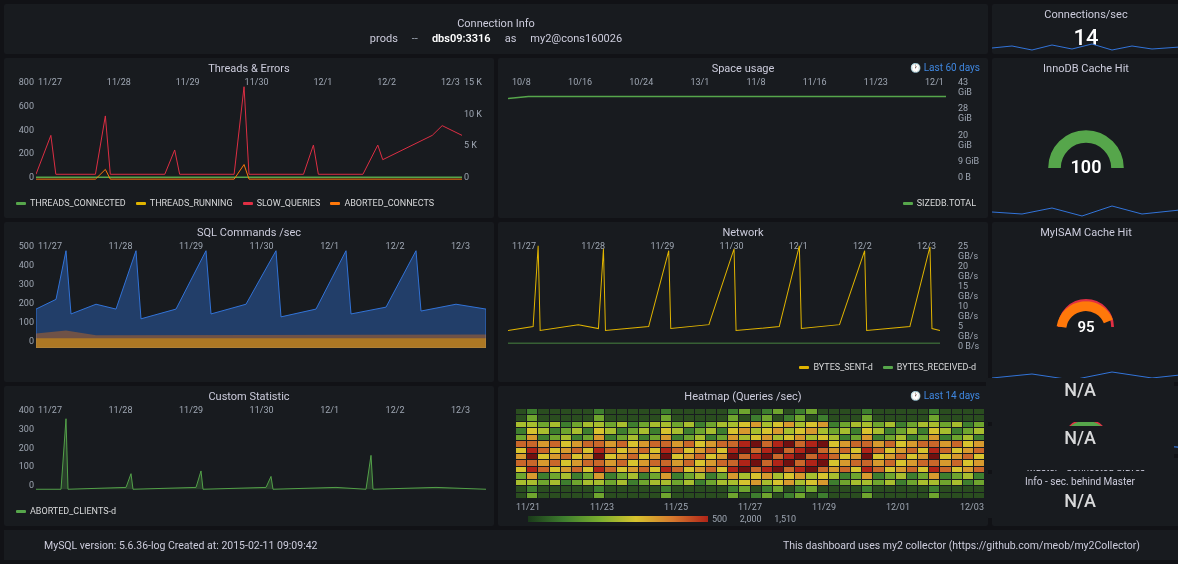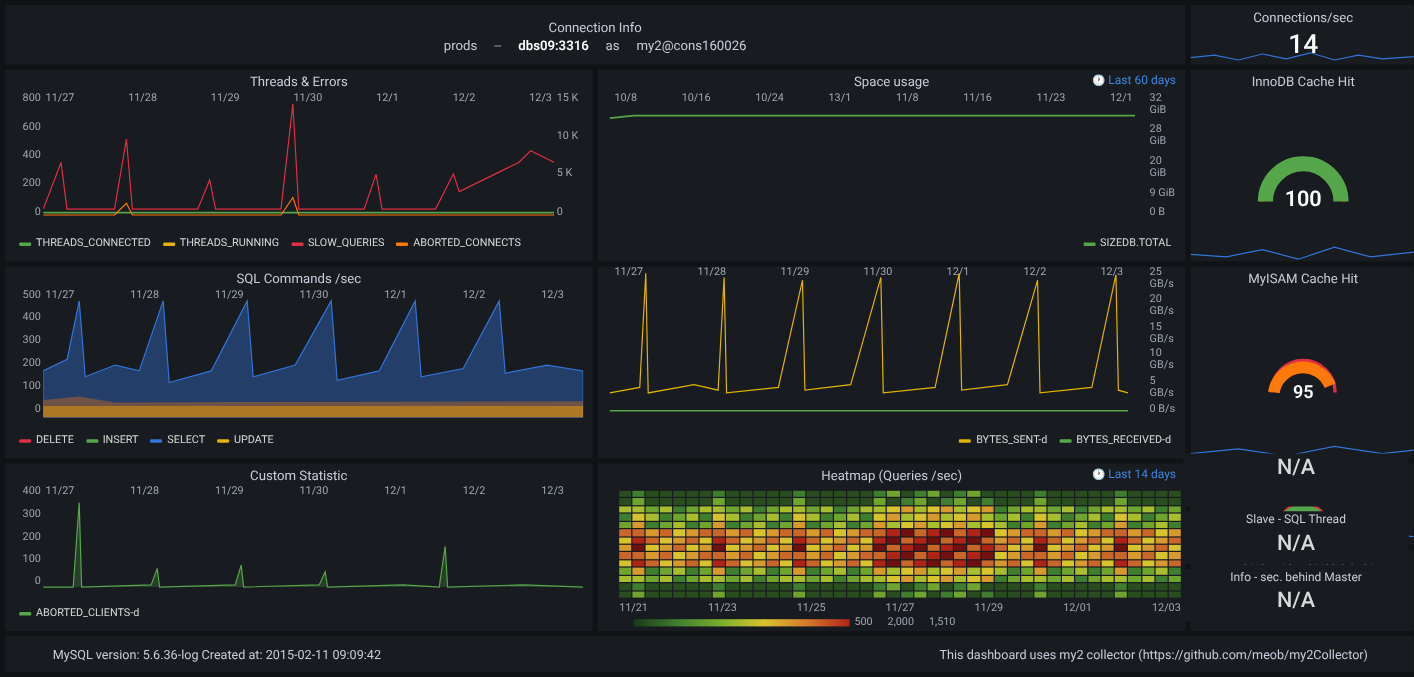--- a/index.html
+++ b/index.html
@@ -276,21 +276,21 @@
         </div>
     </div>
   </div>
 
   <div class="panel">
     <div class="panel-title">Space usage</div>
     <div class="time-range">Last 60 days</div>
     <div class="panel-body">
       <div class="chart-area">
         <div class="ytick-col right">
-          <span>32 GiB</span>
+          <span>43 GiB</span>
           <span>28 GiB</span>
           <span>20 GiB</span>
           <span>9 GiB</span>
           <span>0 B</span>
         </div>
         <div class="plot noright" style="right:38px;left:6px">
           <svg class="chart-svg" viewBox="0 0 430 110" preserveAspectRatio="none">
             <path d="M0,22 L20,20 L430,20" stroke="#56a64b" stroke-width="1.5" fill="none"></path>
           </svg>
         </div>
@@ -352,42 +352,25 @@
         <div class="xtick-row">
           <span>11/27</span>
             <span>11/28</span>
             <span>11/29</span>
             <span>11/30</span>
             <span>12/1</span>
             <span>12/2</span>
             <span>12/3</span>
         </div>
       </div>
-      <div class="legend" id="leg-sql">
-          <div class="legend-item">
-            <span class="legend-swatch" style="background:#e02f44"></span>
-            <span>DELETE</span>
-          </div>
-          <div class="legend-item">
-            <span class="legend-swatch" style="background:#56a64b"></span>
-            <span>INSERT</span>
-          </div>
-          <div class="legend-item">
-            <span class="legend-swatch" style="background:#3274d9"></span>
-            <span>SELECT</span>
-          </div>
-          <div class="legend-item">
-            <span class="legend-swatch" style="background:#e0b400"></span>
-            <span>UPDATE</span>
-          </div>
-        </div>
     </div>
   </div>
 
   <div class="panel">
+    <div class="panel-title">Network</div>
     <div class="panel-body">
       <div class="chart-area">
         <div class="ytick-col right">
           <span>25 GB/s</span>
             <span>20 GB/s</span>
             <span>15 GB/s</span>
             <span>10 GB/s</span>
             <span>5 GB/s</span>
             <span>0 B/s</span>
         </div>
@@ -1110,20 +1093,19 @@
     <span>This dashboard uses my2 collector (https://github.com/meob/my2Collector)</span>
   </div>
 
 </div>
 
 <div style="position:absolute;right:4px;top:378px;width:188px;display:flex;flex-direction:column;gap:4px">
   <div class="panel" style="height:44px">
     <div class="na" style="font-size:18px;height:22px">N/A</div>
   </div>
   <div class="panel" style="height:44px">
-    <div class="panel-title" style="font-size:10px;padding:2px 0">Slave - SQL Thread</div>
     <div class="na" style="font-size:18px;height:22px">N/A</div>
   </div>
   <div class="panel" style="height:44px">
     <div class="panel-title" style="font-size:10px;padding:2px 0">Info - sec. behind Master</div>
     <div class="na" style="font-size:18px;height:22px">N/A</div>
   </div>
 </div>
 
 </body></html>

